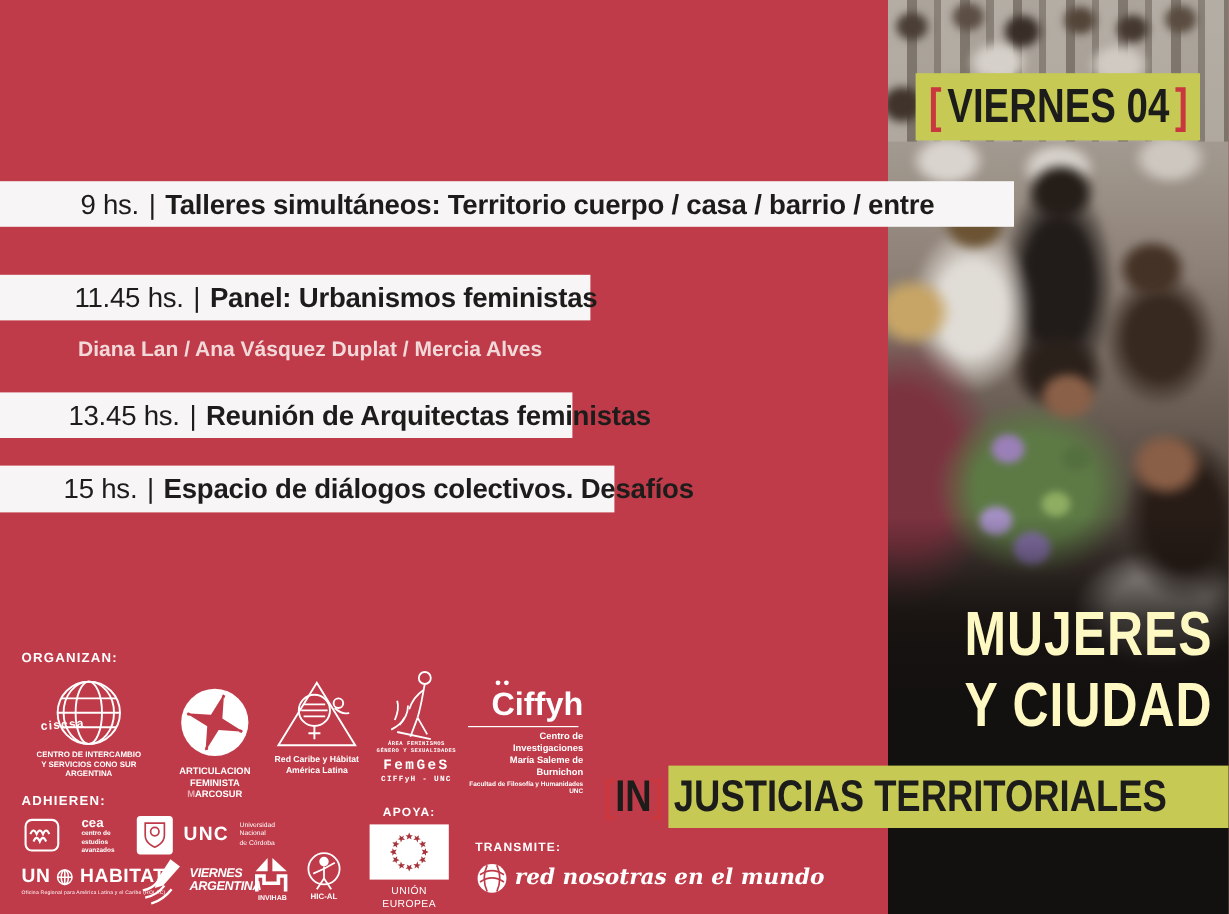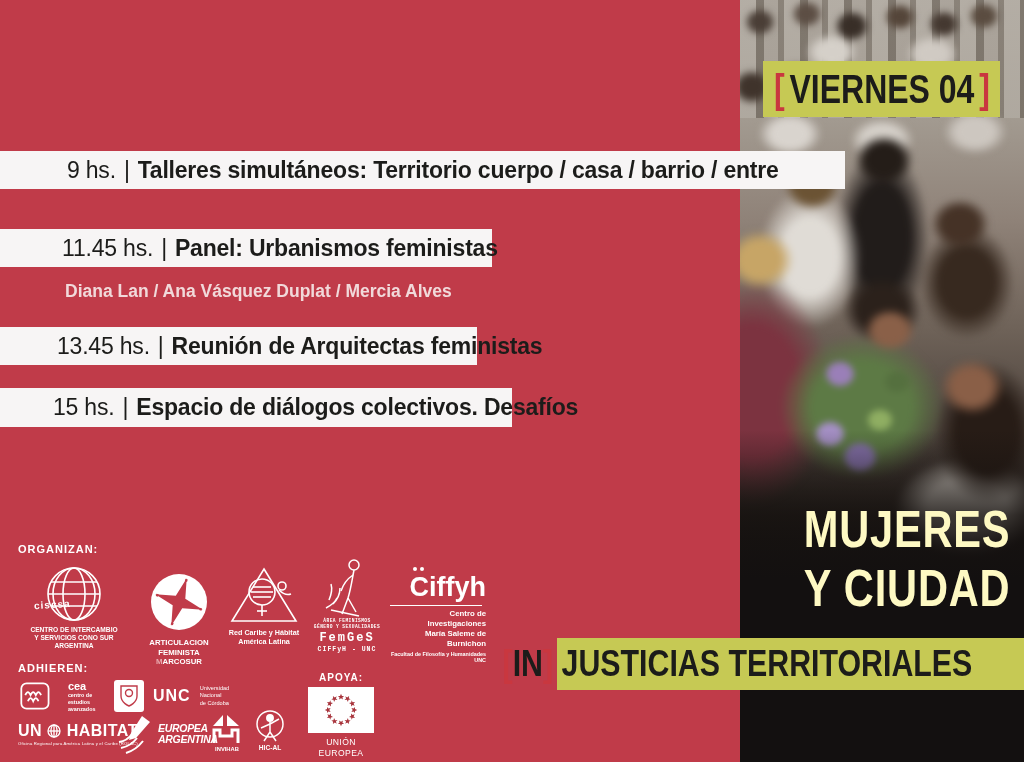--- a/index.html
+++ b/index.html
@@ -304,21 +304,21 @@
   <div class="logo lg-habitar">
     <svg width="38" height="40" viewBox="0 0 38 40">
       <polygon points="26,2 34,8 20,24 13,26 15,19" fill="#fff"></polygon>
       <g fill="none" stroke="#fff" stroke-width="2">
         <path d="M3,28 q8,-1 13,-8"></path>
         <path d="M5,34 q10,-2 16,-10"></path>
         <path d="M10,39 q10,-3 17,-12"></path>
       </g>
     </svg>
     <div class="cap">
-      <div>EUROPEA</div>
+      <div>VIERNES</div>
       <div>ARGENTINA</div>
     </div>
   </div>
 
   <div class="logo lg-invihab">
     <svg width="32" height="32" viewBox="0 0 32 32">
       <polygon points="2,14 12,3 12,14" fill="#fff"></polygon>
       <polygon points="16,3 28,14 16,14" fill="#fff"></polygon>
       <path d="M3,31 V18 h6 v6 h12 v-6 h6 v13" fill="none" stroke="#fff" stroke-width="3"></path>
     </svg>
@@ -353,14 +353,29 @@
         <use href="#eus" transform="translate(33,23) rotate(210) translate(0,-13)"></use>
         <use href="#eus" transform="translate(33,23) rotate(240) translate(0,-13)"></use>
         <use href="#eus" transform="translate(33,23) rotate(270) translate(0,-13)"></use>
         <use href="#eus" transform="translate(33,23) rotate(300) translate(0,-13)"></use>
         <use href="#eus" transform="translate(33,23) rotate(330) translate(0,-13)"></use>
       </svg>
     </div>
     <div class="cap">UNIÓN EUROPEA</div>
   </div>
 
+  <div class="logo transmite">
+    <div class="lab">TRANSMITE:</div>
+    <div class="tr-row">
+      <svg width="28" height="28" viewBox="0 0 28 28">
+        <circle cx="14" cy="14" r="12" fill="#fff"></circle>
+        <g fill="none" stroke="#c03b49" stroke-width="1.4">
+          <path d="M4,11 Q14,4 24,11"></path>
+          <path d="M4,17 Q14,10 24,17"></path>
+          <path d="M10,3 Q5,14 10,25"></path>
+          <path d="M18,3 Q23,14 18,25"></path>
+        </g>
+      </svg>
+      <span class="cap">red nosotras en el mundo</span>
+    </div>
+  </div>
 
 </div>
 
 </body></html>

